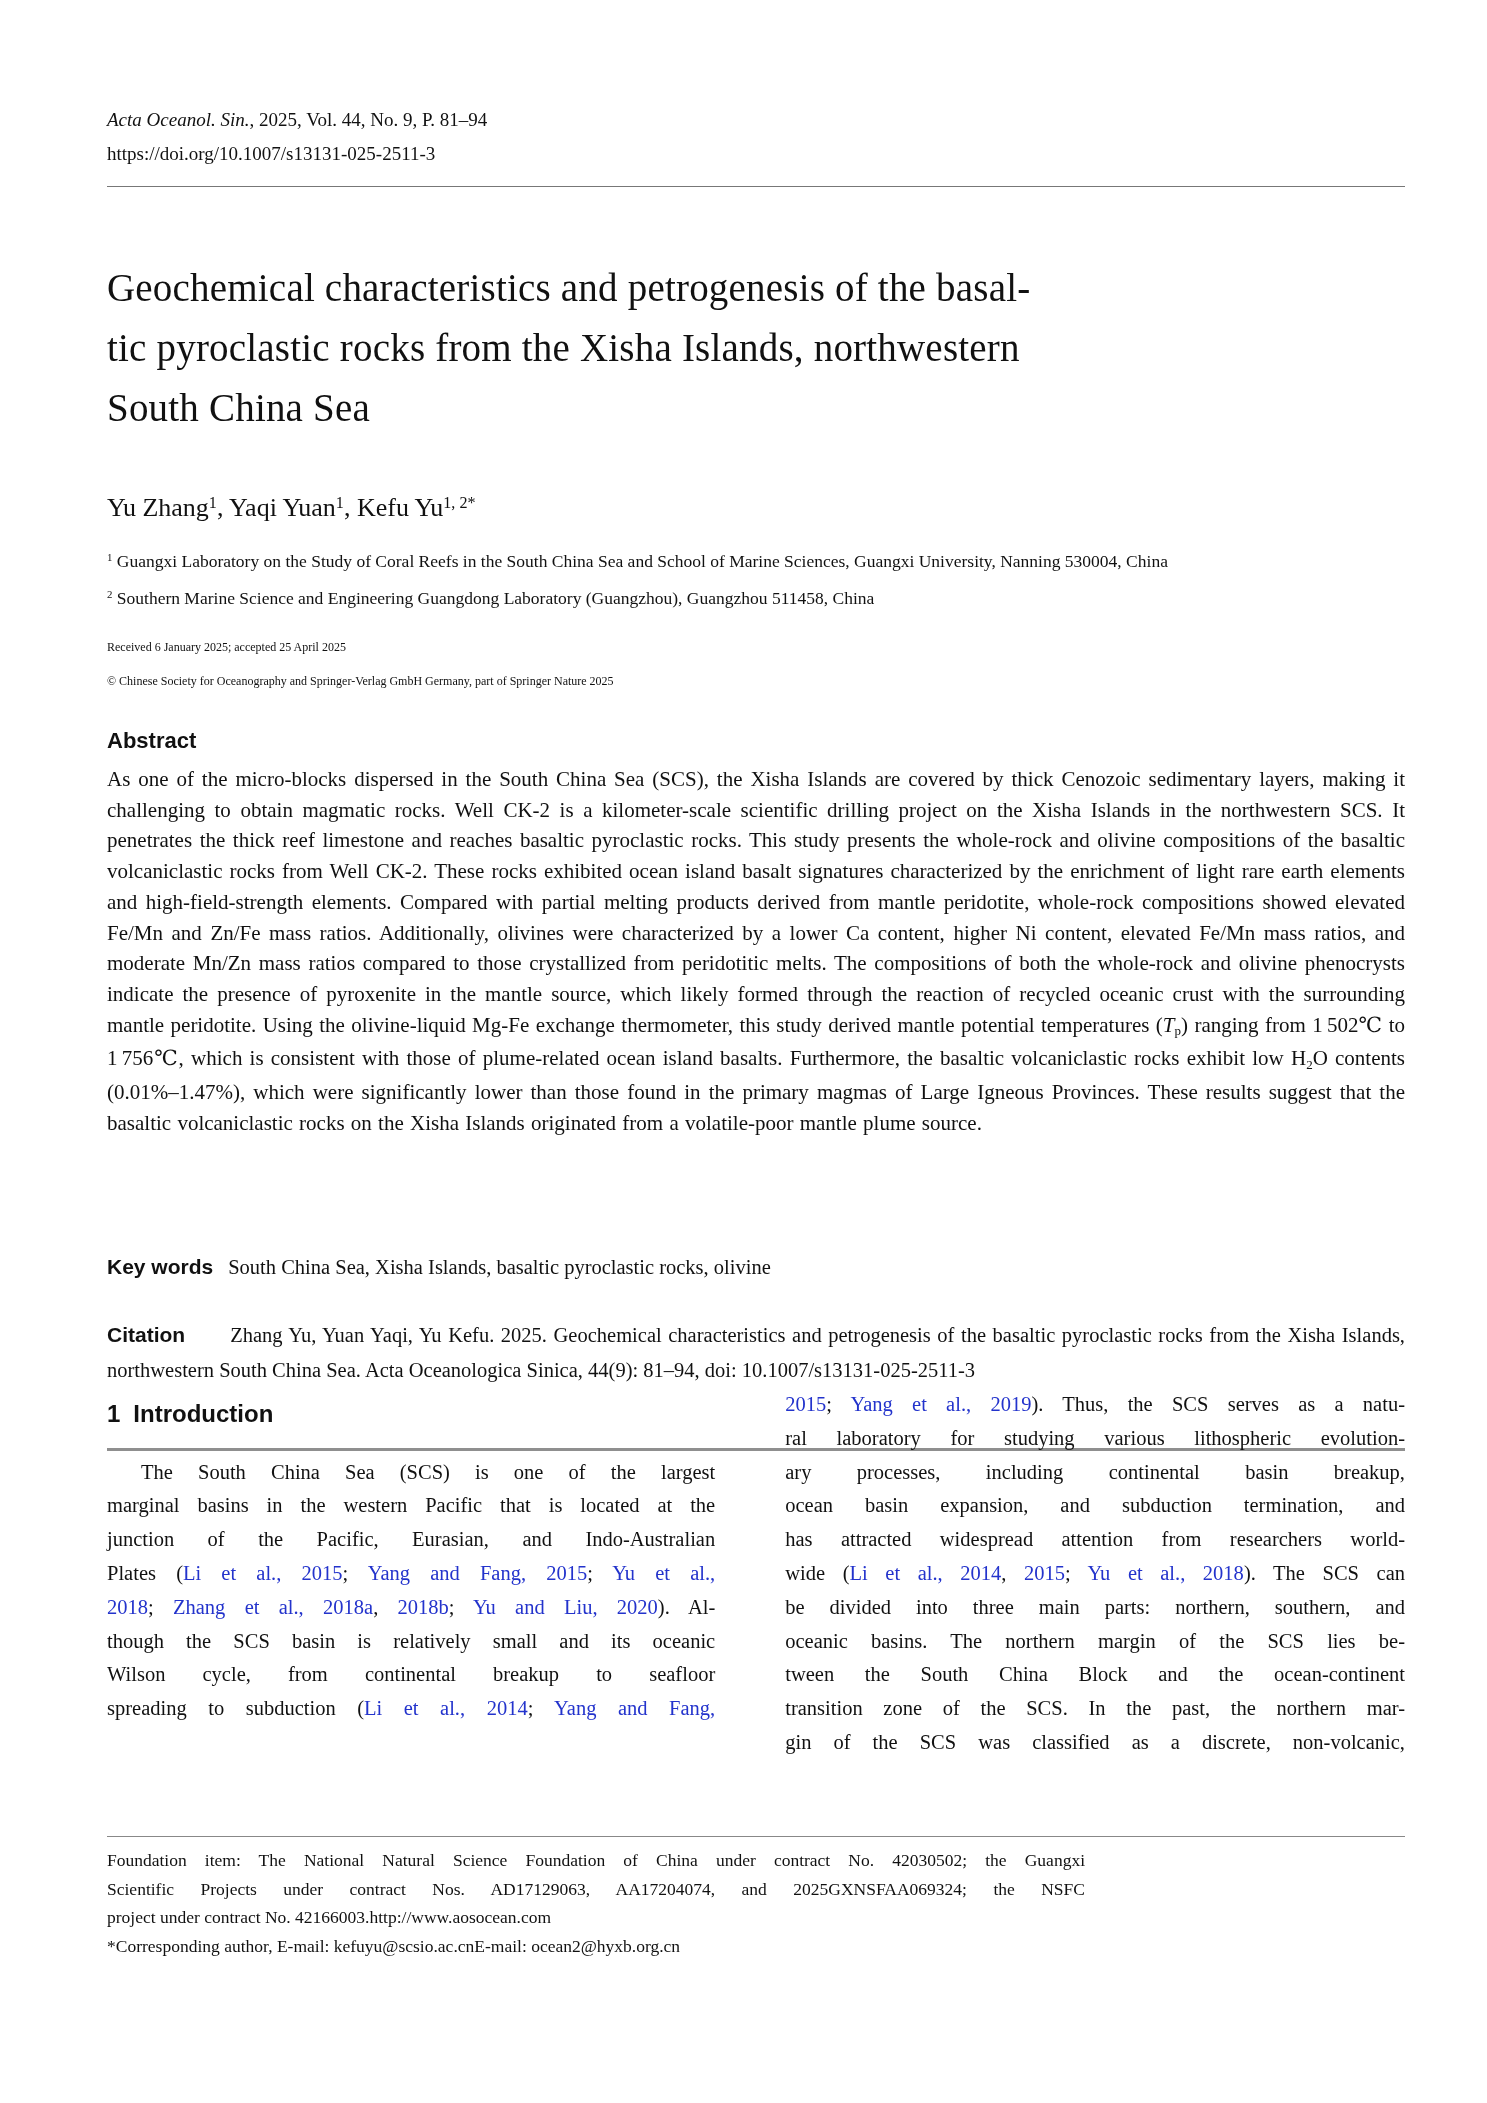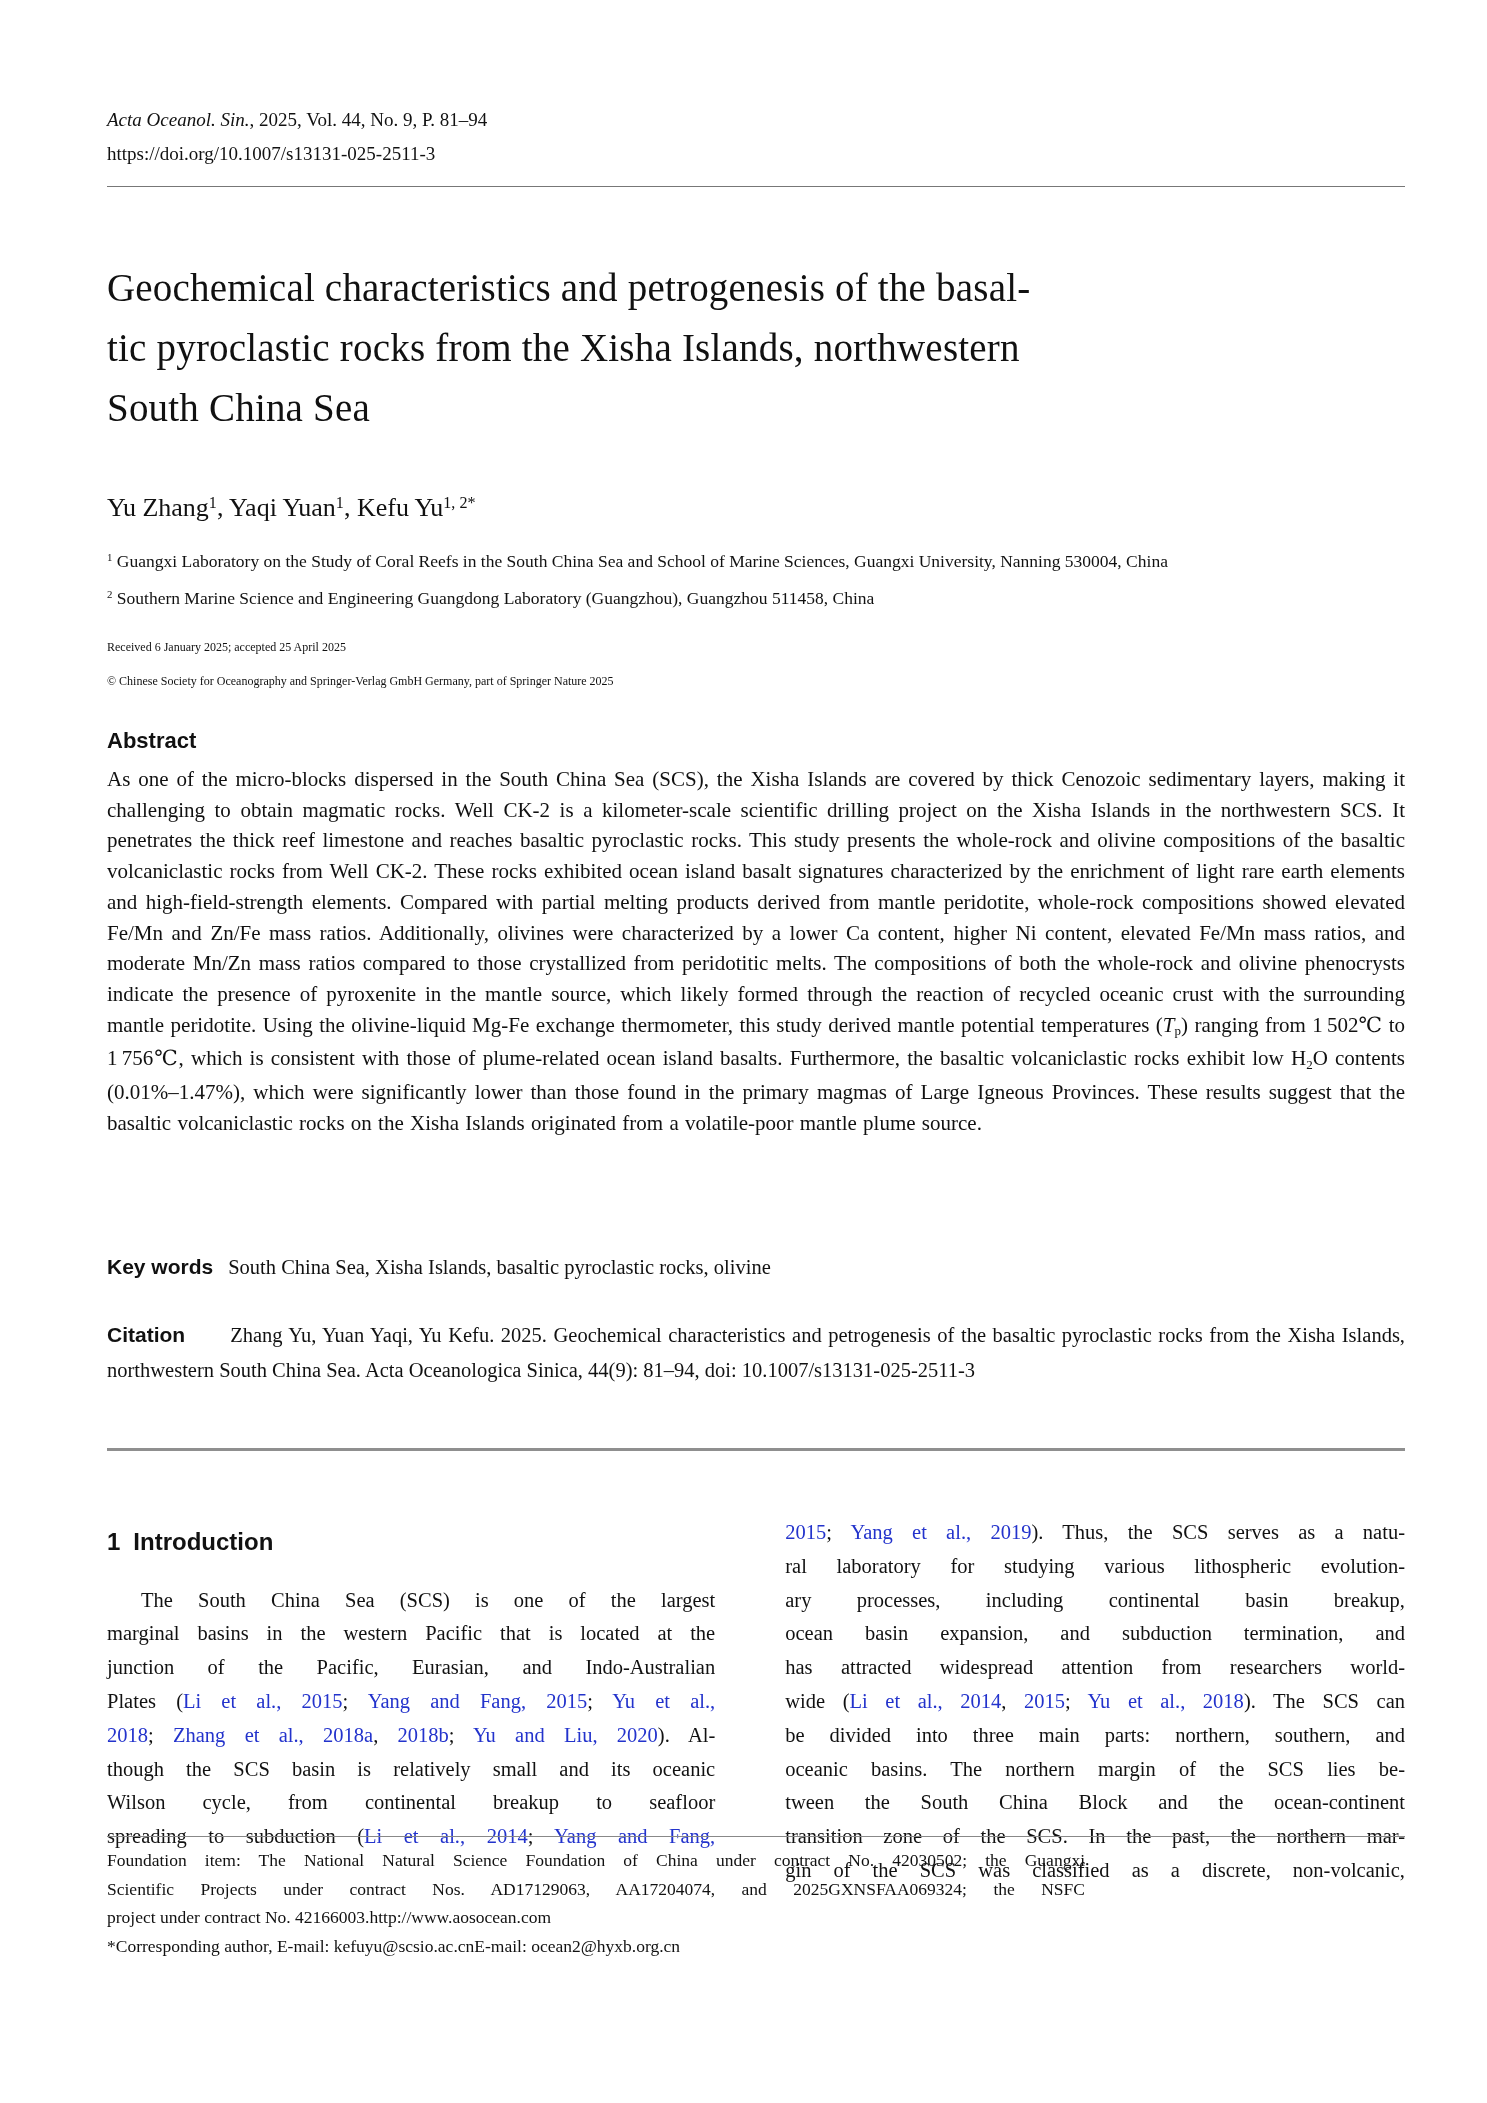--- a/index.html
+++ b/index.html
@@ -34,21 +34,21 @@
   .g-abstract{top:764px;font-size:21px;line-height:30.7px;text-align:justify;word-spacing:1px;}
   
   .g-keywords{top:1252px;font-size:20.5px;line-height:30px;}
   .kw-label{font-size:21px;margin-right:15px;}
   
   .g-citation{top:1318px;font-size:20.5px;line-height:34.5px;text-align:justify;}
   .cit-label{font-size:21px;margin-right:45px;}
   
   .rule-thick{top:1448px;height:3px;background:#8f8f8f;}
   
-  .g-cols{top:1516px;display:flex;gap:48px;}
+  .g-cols{top:1388px;display:flex;gap:48px;}
   .col-left{width:632px;margin-right:22px;}
   .col-right{width:644px;}
   .ihead{height:67.6px;box-sizing:border-box;padding-top:12px;font-size:24px;margin:0;}
   .ihead .num{margin-right:13px;}
   .lines{font-size:20.5px;}
   .tline{line-height:33.8px;text-align:justify;text-align-last:justify;}
   .tline.indent{text-indent:34px;}
   
   .rule-fn{top:1836px;height:0;border-top:1.5px solid #888;}
   .g-footnote{top:1846px;font-size:17.5px;line-height:28.6px;}

